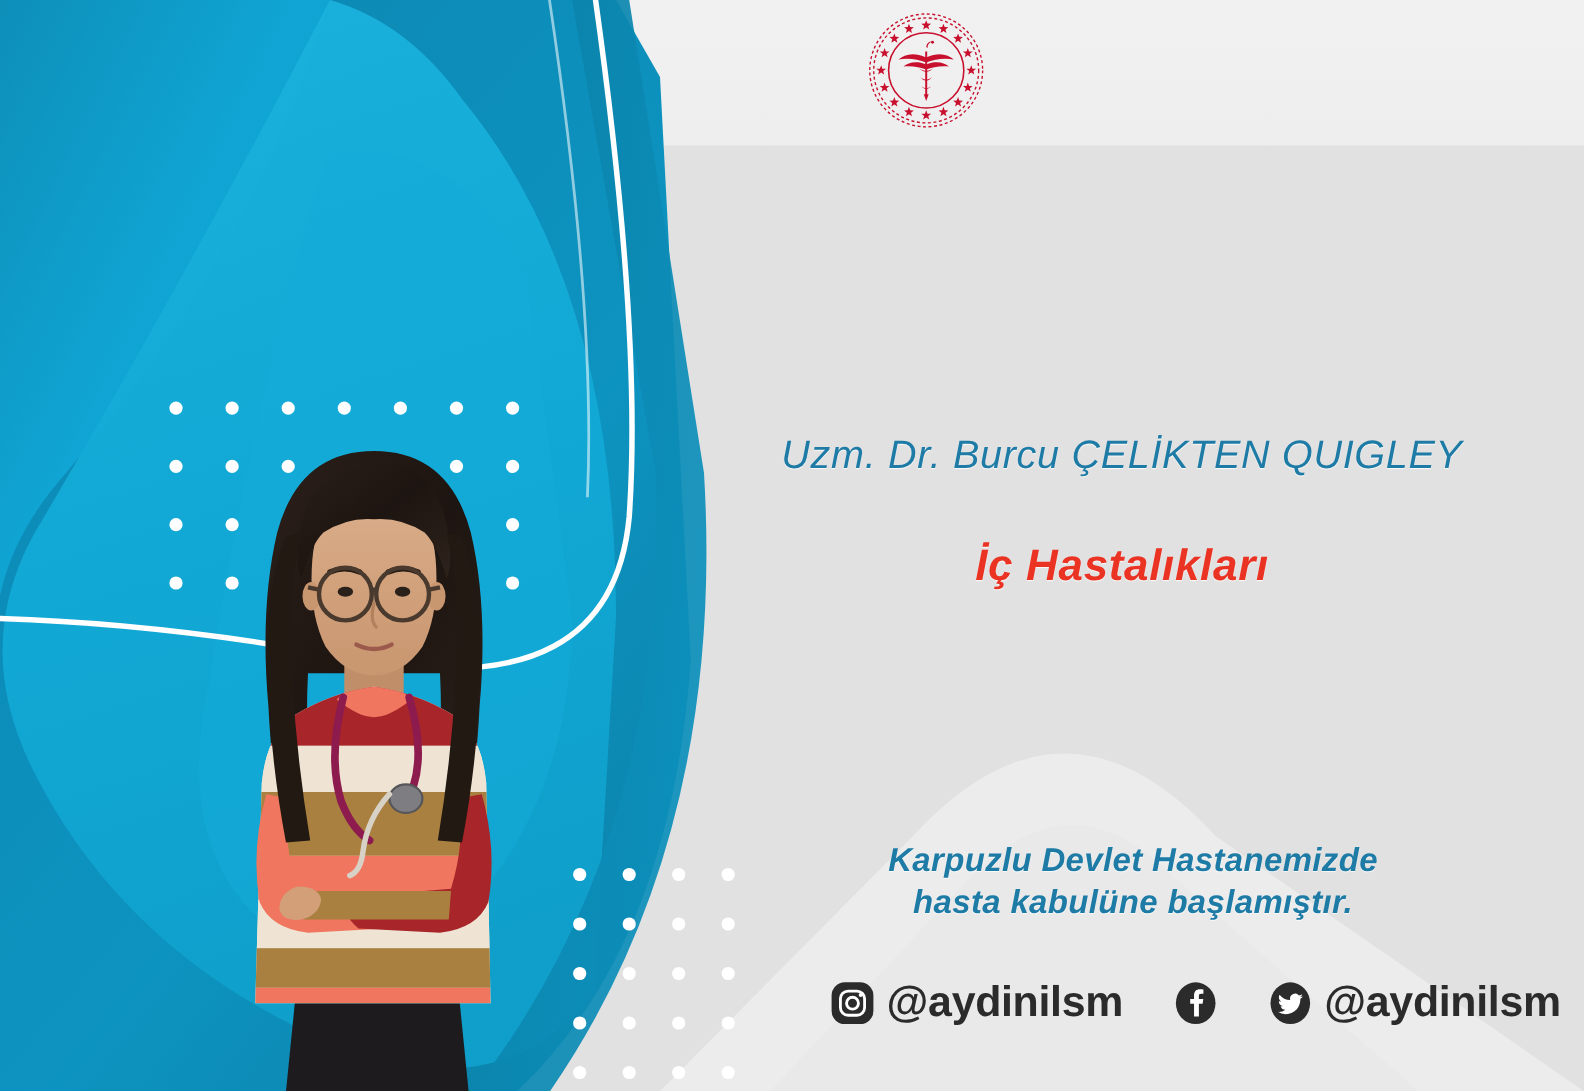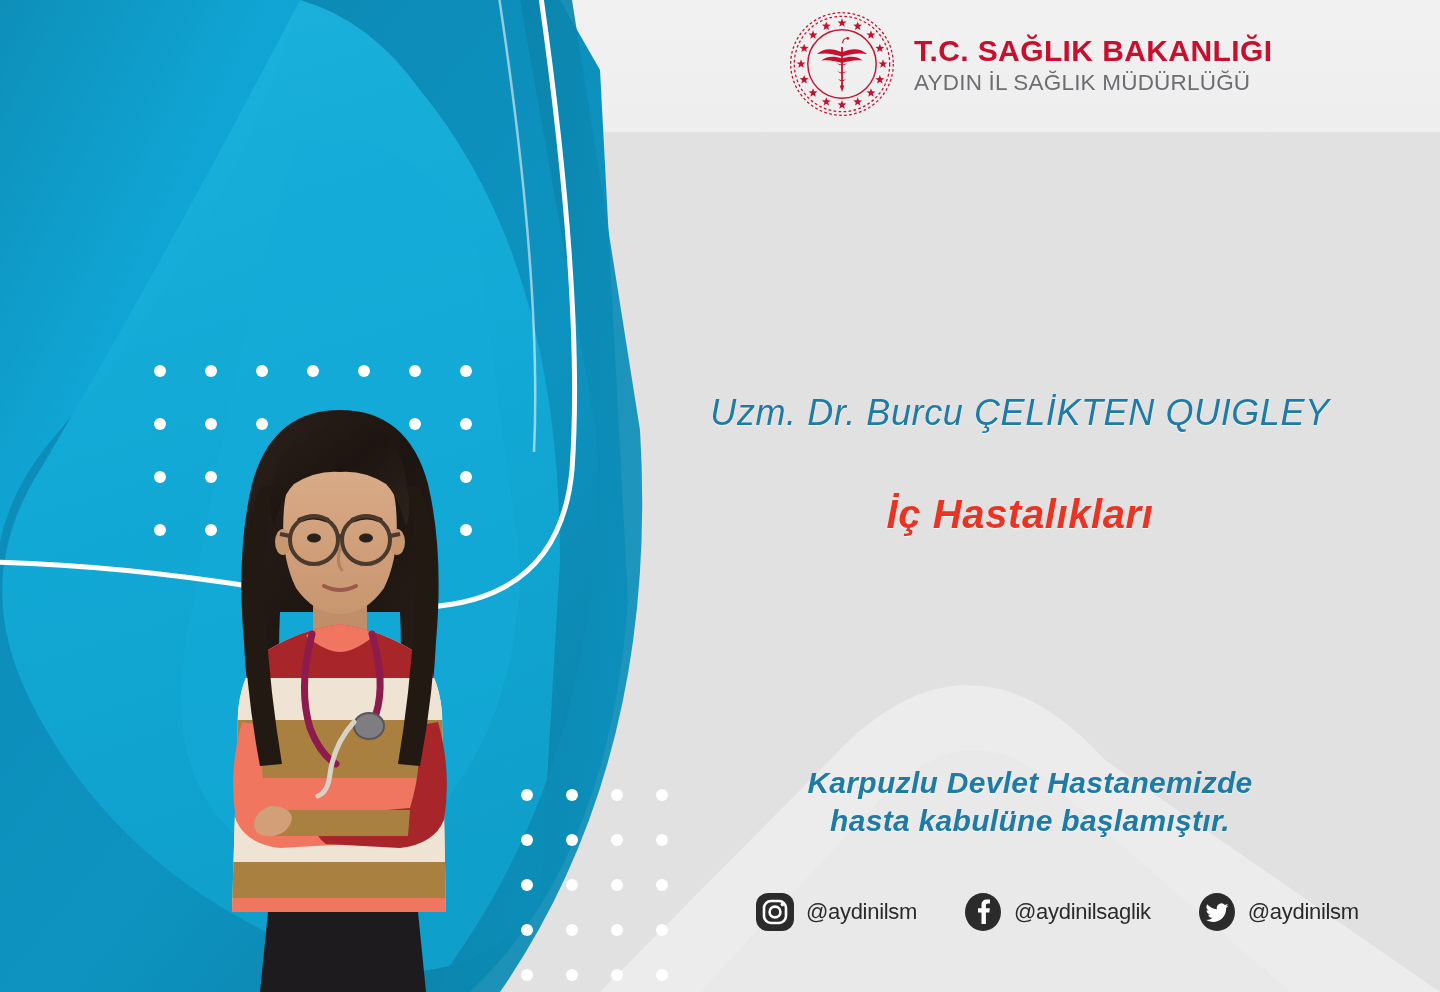--- a/index.html
+++ b/index.html
@@ -63,21 +63,21 @@
 
   
   #social-row {
     position:absolute; left:755px; top:884px; width:690px; height:56px;
     display:flex; align-items:center; z-index:40;
   }
   .social-item { display:flex; align-items:center; gap:11px; }
   .social-item + .social-item { margin-left:46px; }
   .social-icon { width:40px; height:40px; flex:0 0 40px; display:block; }
   .social-handle {
-    color:#2b2b2b; font-size:22px; font-weight:normal; letter-spacing:-.3px;
+    color:#2b2b2b; font-size:39px; font-weight:bold; letter-spacing:-.3px;
     white-space:nowrap;
   }
 
   
   #doctor-photo {
     position:absolute; left:150px; top:392px;
     width:380px; height:600px; z-index:30;
   }
 </style>
 </head>
@@ -321,24 +321,20 @@
         <path d="M60 47 C 47 41 38 44 32 49 C 42 47 52 49 60 52 Z"></path>
         <path d="M60 47 C 73 41 82 44 88 49 C 78 47 68 49 60 52 Z"></path>
         <path d="M60 54 C 50 50 42 52 37 56 C 46 55 54 57 60 59 Z"></path>
         <path d="M60 54 C 70 50 78 52 83 56 C 74 55 66 57 60 59 Z"></path>
         <path d="M53 58 q7 5 14 0 q-7 7 -14 0 z"></path>
         <path d="M54 67 q6 5 12 0 q-6 7 -12 0 z"></path>
         <path d="M55 76 q5 4 10 0 q-5 6 -10 0 z"></path>
         <path d="M57.5 84 h5 l-2.5 7 z"></path>
       </g>
     </svg>
-    <div id="logo-text">
-      <div id="ministry-title">T.C. SAĞLIK BAKANLIĞI</div>
-      <div id="ministry-sub">AYDIN İL SAĞLIK MÜDÜRLÜĞÜ</div>
-    </div>
   </div>
 
   <div id="doctor-name">Uzm. Dr. Burcu ÇELİKTEN QUIGLEY</div>
 
   <div id="doctor-specialty">İç Hastalıkları</div>
 
   <div id="announcement">
     <span class="line">Karpuzlu Devlet Hastanemizde</span>
     <span class="line">hasta kabulüne başlamıştır.</span>
   </div>
@@ -354,21 +350,20 @@
       </svg>
       <span class="social-handle">@aydinilsm</span>
     </div>
 
     <div class="social-item">
       <svg class="social-icon" viewBox="0 0 40 40">
         <ellipse cx="20" cy="20" rx="18" ry="19" fill="#2b2b2b"></ellipse>
         <path d="M22.9 20.6 h3.4 l.6-4.4 h-4 v-2.6 c0-1.3.4-2.1 2.2-2.1 h1.9 V7.6
                  c-.4-.1-1.7-.2-3.2-.2 -3.2 0-5.3 1.9-5.3 5.5 v3.3 h-3.5 v4.4 h3.5 V32 h4.4 z" fill="#ffffff"></path>
       </svg>
-      <span class="social-handle">@aydinilsaglik</span>
     </div>
 
     <div class="social-item">
       <svg class="social-icon" viewBox="0 0 40 40">
         <ellipse cx="20" cy="20" rx="18" ry="19" fill="#2b2b2b"></ellipse>
         <path d="M31.5 13.6a9.3 9.3 0 0 1-2.7.75 4.7 4.7 0 0 0 2.06-2.6
                  9.4 9.4 0 0 1-2.98 1.14 4.69 4.69 0 0 0-7.99 4.28
                  13.3 13.3 0 0 1-9.66-4.9 4.69 4.69 0 0 0 1.45 6.26
                  4.65 4.65 0 0 1-2.12-.59v.06a4.69 4.69 0 0 0 3.76 4.6
                  4.7 4.7 0 0 1-2.12.08 4.69 4.69 0 0 0 4.38 3.26

